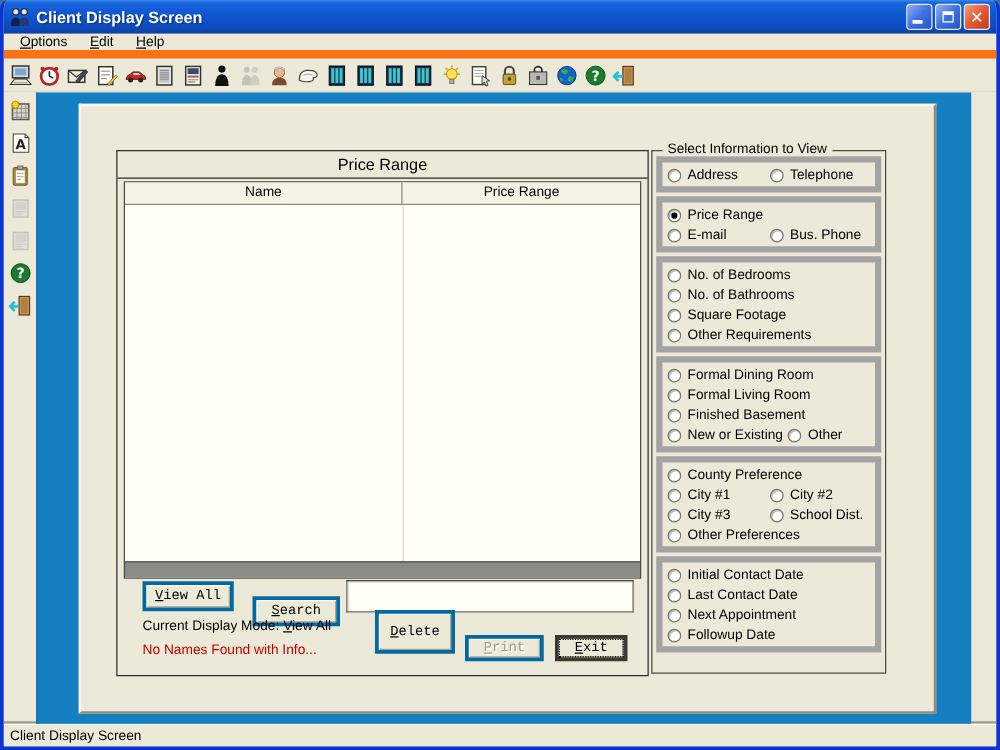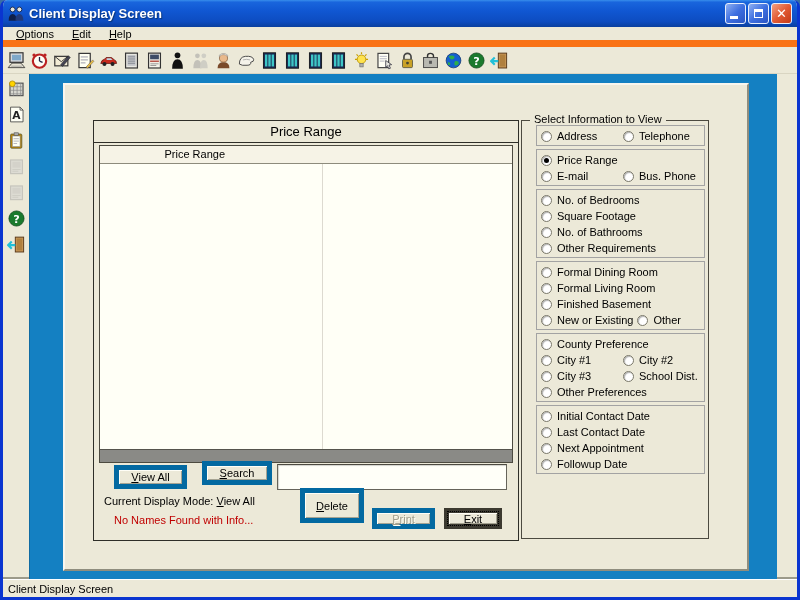--- a/index.html
+++ b/index.html
@@ -39,38 +39,38 @@
   .list-title{height:22px;line-height:21px;text-align:center;font-size:13px;border-bottom:1px solid #2e2e28}
   .list-frame{position:absolute;left:5px;right:5px;top:24px;height:318px;border:1px solid #4c4a40;background:#fffff6}
   .col-headers{display:flex;height:18px;background:#f6f3e6;border-bottom:1px solid #8d8b7c}
   .col-h{text-align:center;line-height:17px}
   .col-h.c1{width:54%;border-right:1px solid #8d8b7c}
   .col-h.c2{width:46%}
   .list-area{position:absolute;left:0;right:0;top:18px;bottom:13px}
   .list-area::before{content:"";position:absolute;left:54%;top:0;bottom:0;width:1px;background:#dddad0}
   .hscroll{position:absolute;left:0;right:0;bottom:0;height:13px;background:#8a8a86;border-top:1px solid #55544c}
   
-  .btn{position:absolute;background:#ece9d8;border:5px solid #0369a1;box-shadow:inset 1px 1px 0 #fffef6,inset -1px -1px 0 #a5a392;
-    font-family:Liberation Sans, sans-serif;font-size:11px;color:#000;cursor:default}
+  .btn{position:absolute;background:#ece9d8;border:3px solid #0369a1;box-shadow:inset 1px 1px 0 #fffef6,inset -1px -1px 0 #a5a392;
+    font-family:Liberation Mono, monospace;font-size:11px;color:#000;cursor:default}
   .btn u{text-decoration:underline}
   .btn:disabled,.btn.disabled{color:#a09e8c;text-shadow:1px 1px 0 #fffef2}
   .btn.focused{outline:1px dotted #000;outline-offset:-4px;border-color:#3c3a30}
   .b-viewall{left:20px;top:344px;width:73px;height:24px}
-  .b-search{left:108px;top:340px;width:70px;height:24px}
+  .b-search{left:108px;top:356px;width:70px;height:24px}
   .search-input{position:absolute;left:183px;top:343px;width:230px;height:26px;border:1px solid #66645a;
     border-top-color:#4c4a40;background:#fffff8;box-shadow:inset 1px 1px 1px rgba(0,0,0,.18);font:inherit;padding:0 4px}
-  .mode-text{position:absolute;left:10px;top:374px;white-space:nowrap}
+  .mode-text{position:absolute;left:20px;top:374px;white-space:nowrap}
   .red-text{position:absolute;left:20px;top:393px;color:#c00000;white-space:nowrap}
   .b-delete{left:206px;top:367px;width:64px;height:35px}
   .b-print{left:278px;top:387px;width:63px;height:21px}
   .b-exit{left:350px;top:387px;width:58px;height:21px}
   
   .info-box{position:absolute;left:456px;top:35px;width:188px;bottom:30px;border:1px solid #4c4a40;padding-top:4px}
   .legend{position:absolute;top:-8px;left:8px;background:#ece9d8;padding:0 4px;white-space:nowrap}
-  .section{border:1px solid #a3a3a3;margin:0 3px 3px 14px;padding:2px 0 1px 4px;background:#ece9d8}
+  .section{border:5px solid #a3a3a3;margin:0 3px 3px 3px;padding:2px 0 1px 4px;background:#ece9d8}
   .row{height:16px;display:flex;align-items:center}
   .opt{display:flex;align-items:center}
   .opt.first{min-width:82px;padding-right:4px}
   .radio{width:11px;height:11px;border-radius:50%;background:#fff;border:1px solid #7a7869;
     box-shadow:inset 1px 1px 1px rgba(0,0,0,.3);margin-right:5px;position:relative;flex:none}
   .radio.sel::after{content:"";position:absolute;left:2px;top:2px;right:2px;bottom:2px;background:#000;border-radius:50%}
   .rlabel{white-space:nowrap}
 </style>
 </head>
 <body>
@@ -321,20 +321,21 @@
         </div>
       </div>
 
     <div class="form-area">
       <div class="main-panel">
 
         <div class="list-box">
           <div class="list-title">Price Range</div>
           <div class="list-frame">
             <div class="col-headers">
+              <div class="col-h c1">Name</div>
               <div class="col-h c2">Price Range</div>
             </div>
             <div class="list-area"></div>
             <div class="hscroll"></div>
           </div>
 
           <button class="btn b-viewall"><u>V</u>iew All</button>
           <button class="btn b-search"><u>S</u>earch</button>
           <input class="search-input" type="text" value="" style="">
 
@@ -382,27 +383,27 @@
               <div class="section">
                 <div class="row">
                   <div class="opt">
                     <span class="radio"></span>
                     <span class="rlabel">No. of Bedrooms</span>
                   </div>
                 </div>
                 <div class="row">
                   <div class="opt">
                     <span class="radio"></span>
+                    <span class="rlabel">No. of Bathrooms</span>
+                  </div>
+                </div>
+                <div class="row">
+                  <div class="opt">
+                    <span class="radio"></span>
                     <span class="rlabel">Square Footage</span>
-                  </div>
-                </div>
-                <div class="row">
-                  <div class="opt">
-                    <span class="radio"></span>
-                    <span class="rlabel">No. of Bathrooms</span>
                   </div>
                 </div>
                 <div class="row">
                   <div class="opt">
                     <span class="radio"></span>
                     <span class="rlabel">Other Requirements</span>
                   </div>
                 </div>
               </div>
               <div class="section">

